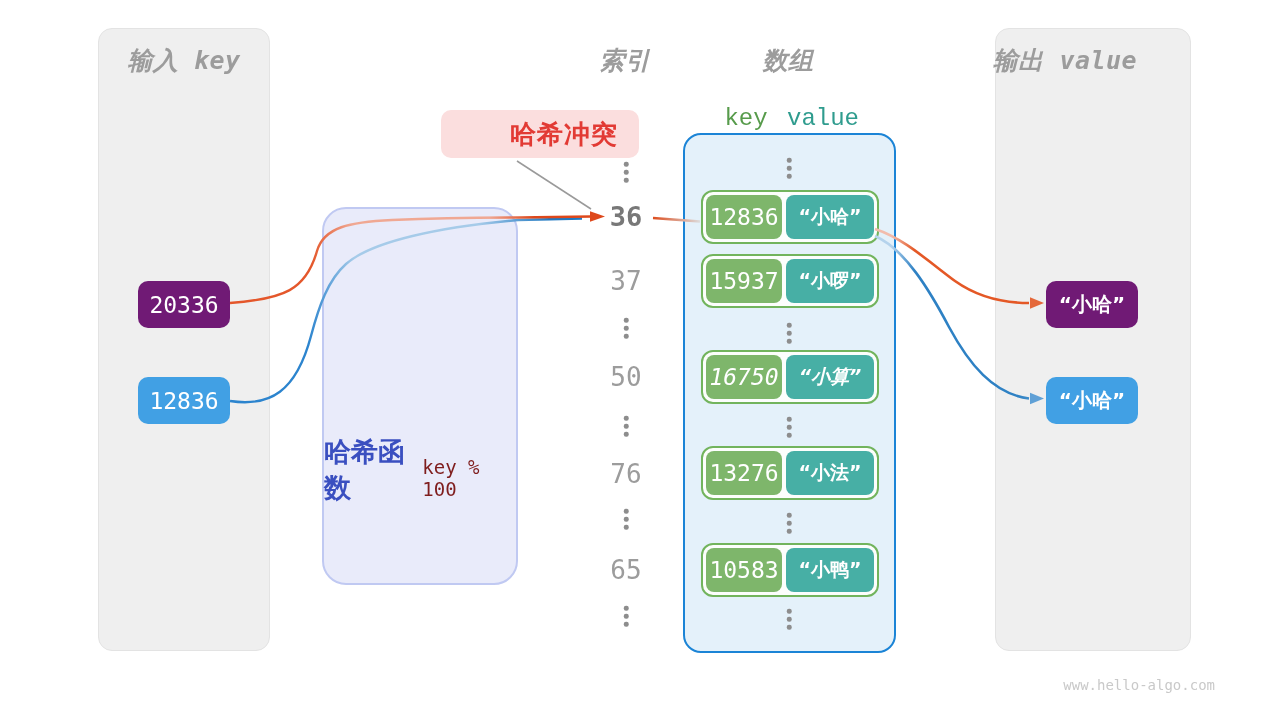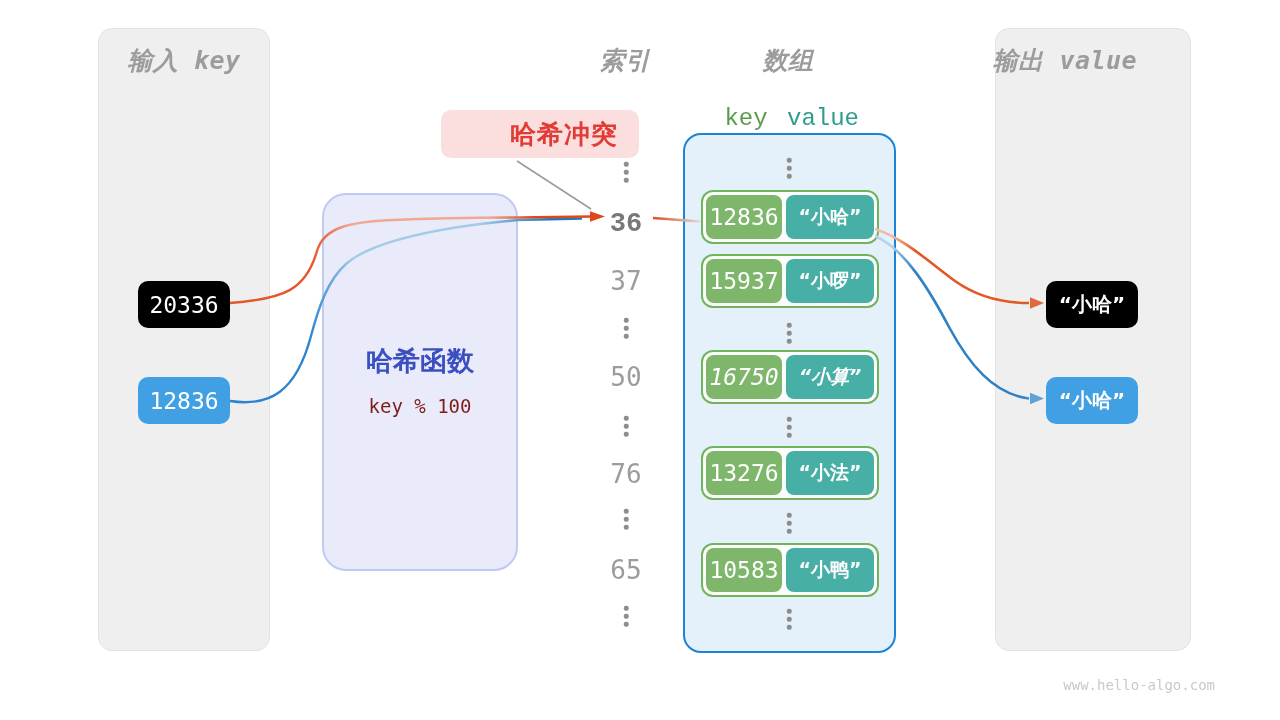--- a/index.html
+++ b/index.html
@@ -26,28 +26,28 @@
   #title-index{left:560px;width:130px;}
   #title-array{left:720px;width:136px;}
 
   
   .chip{
     position:absolute;width:92px;height:47px;border-radius:10px;color:#ffffff;
     display:flex;align-items:center;justify-content:center;box-sizing:border-box;
   }
   .chip.num{font-family:"DejaVu Sans Mono","Liberation Mono",monospace;font-size:23px;}
   .chip.word{font-size:20px;font-weight:600;}
-  .orange{background:#000000;}
+  .orange{background:#701a75;}
   .blue{background:#41A0E4;}
 
   
   #hash-box{
-    position:absolute;left:322px;top:193px;width:196px;height:378px;
+    position:absolute;left:322px;top:207px;width:196px;height:378px;
     background:#E9EBFA;border:2px solid #C0C9F2;border-radius:24px;box-sizing:border-box;
-    display:flex;flex-direction:column;align-items:center;padding-top:148px;
+    display:flex;flex-direction:row;align-items:center;padding-top:148px;
   }
   #hash-title{font-size:27px;font-weight:600;color:#3A4FC0;}
   #hash-formula{margin-top:16px;font-size:19px;color:#7f1d1d;}
 
   
   #collision-badge{
     position:absolute;left:441px;top:110px;width:150px;height:48px;border-radius:10px;
     background:#FBDEDE;color:#E23A34;font-size:26px;font-weight:bold;
     display:flex;align-items:center;justify-content:center;letter-spacing:1px;padding-left:48px;
   }
@@ -123,21 +123,21 @@
   <div id="hash-formula" class="mono">key % 100</div>
 </div>
 
 <div id="collision-badge">哈希冲突</div>
 
 <div class="dots" style="left:626px;top:172px;">
     <i></i>
     <i></i>
     <i></i>
   </div>
-<div class="idx hot" style="left:626px;top:224px;font-family:Liberation Mono, monospace;">36</div>
+<div class="idx hot" style="left:626px;top:216px;">36</div>
 <div class="idx" style="left:626px;top:281px;">37</div>
 <div class="dots" style="left:626px;top:328px;">
     <i></i>
     <i></i>
     <i></i>
   </div>
 <div class="idx" style="left:626px;top:377px;">50</div>
 <div class="dots" style="left:626px;top:426px;">
     <i></i>
     <i></i>

